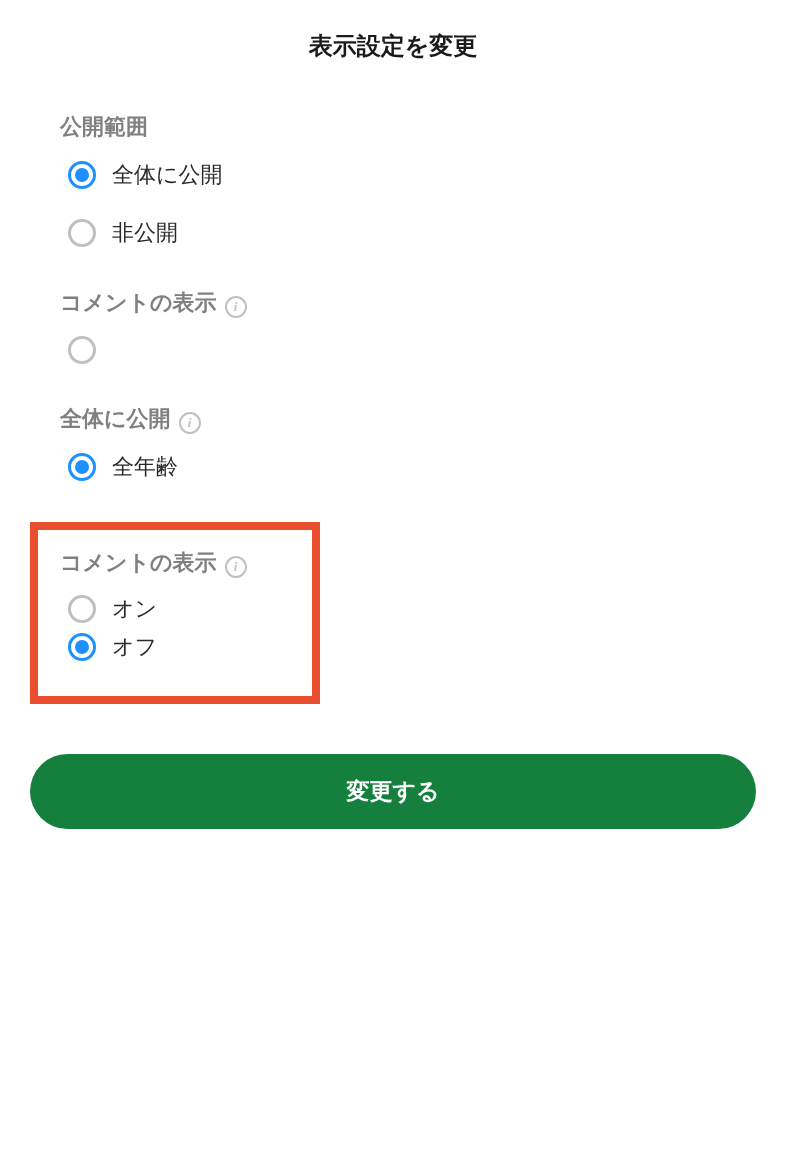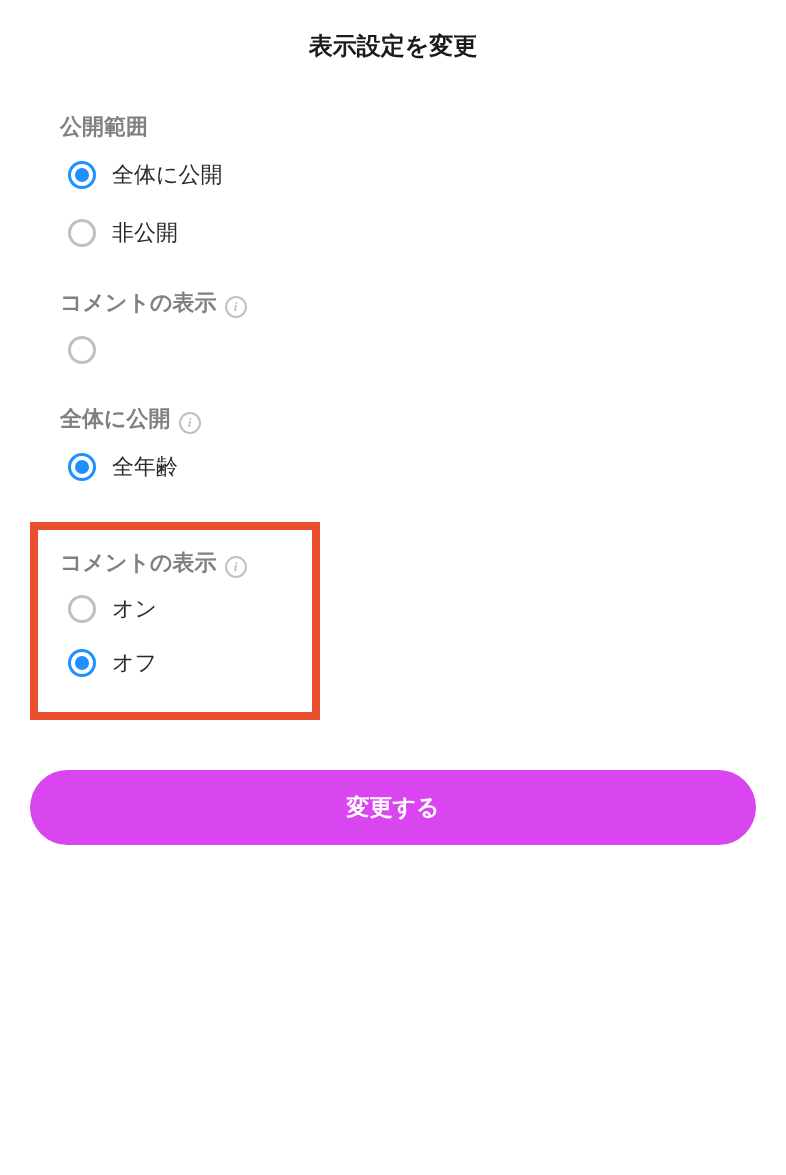--- a/index.html
+++ b/index.html
@@ -93,28 +93,28 @@
       padding: 18px 22px 18px 22px;
       margin-bottom: 40px;
       margin-left: 0;
       width: 290px;
     }
     .highlighted-section .section-header {
       margin-bottom: 16px;
     }
     .highlighted-section .radio-option {
       padding-left: 8px;
-      margin-bottom: 24px;
+      margin-bottom: 8px;
     }
     .highlighted-section .radio-option:last-child {
       margin-bottom: 16px;
     }
     .submit-button {
       width: 100%;
-      background: #d946ef;
+      background: #15803d;
       color: #fff;
       font-size: 23px;
       font-weight: 700;
       border: none;
       border-radius: 40px;
       padding: 22px 0;
       cursor: pointer;
       margin-top: 10px;
     }
   </style>

